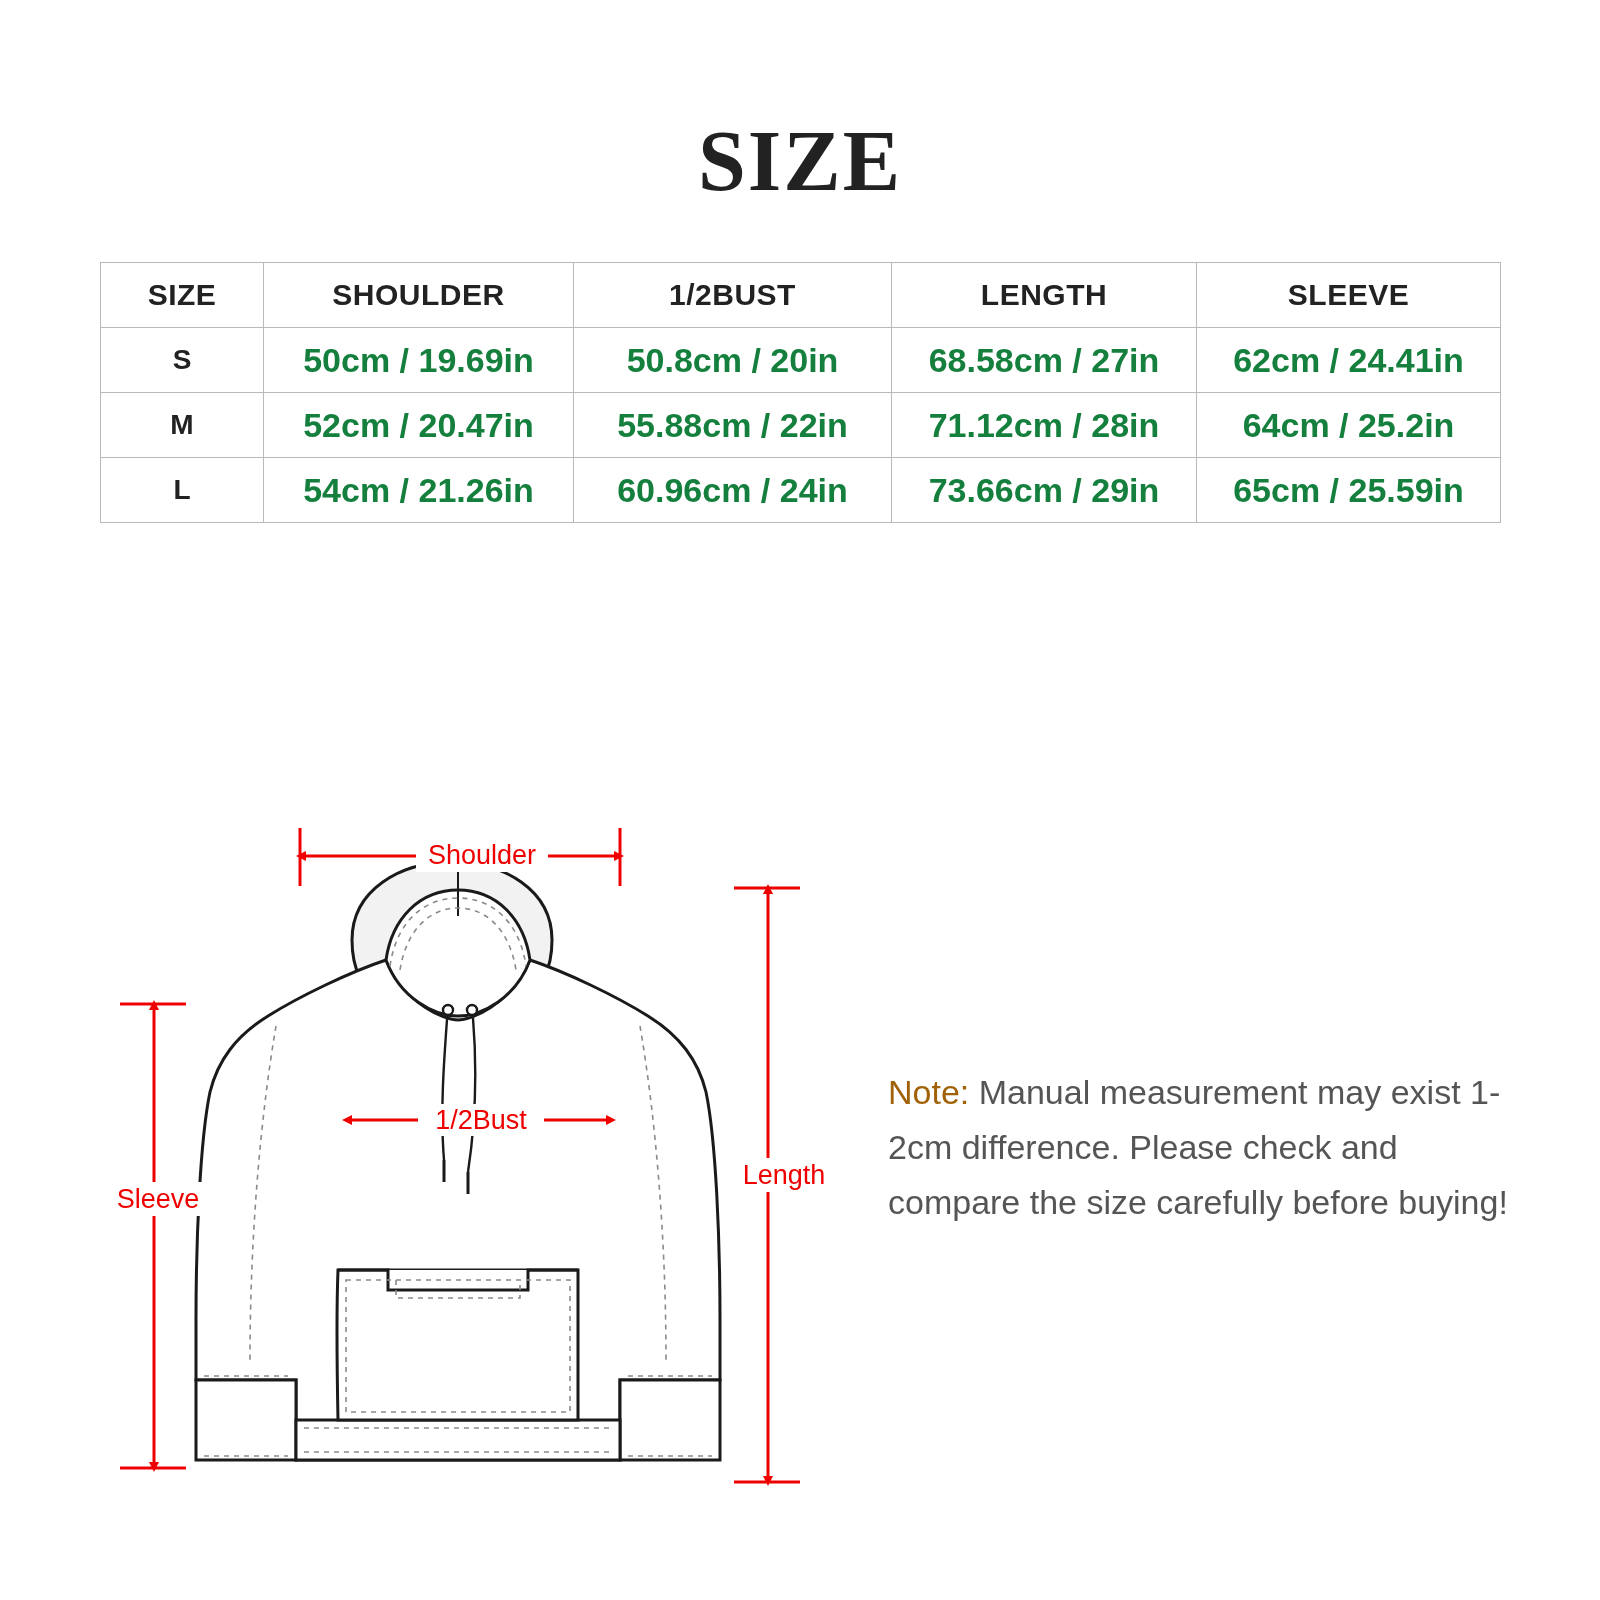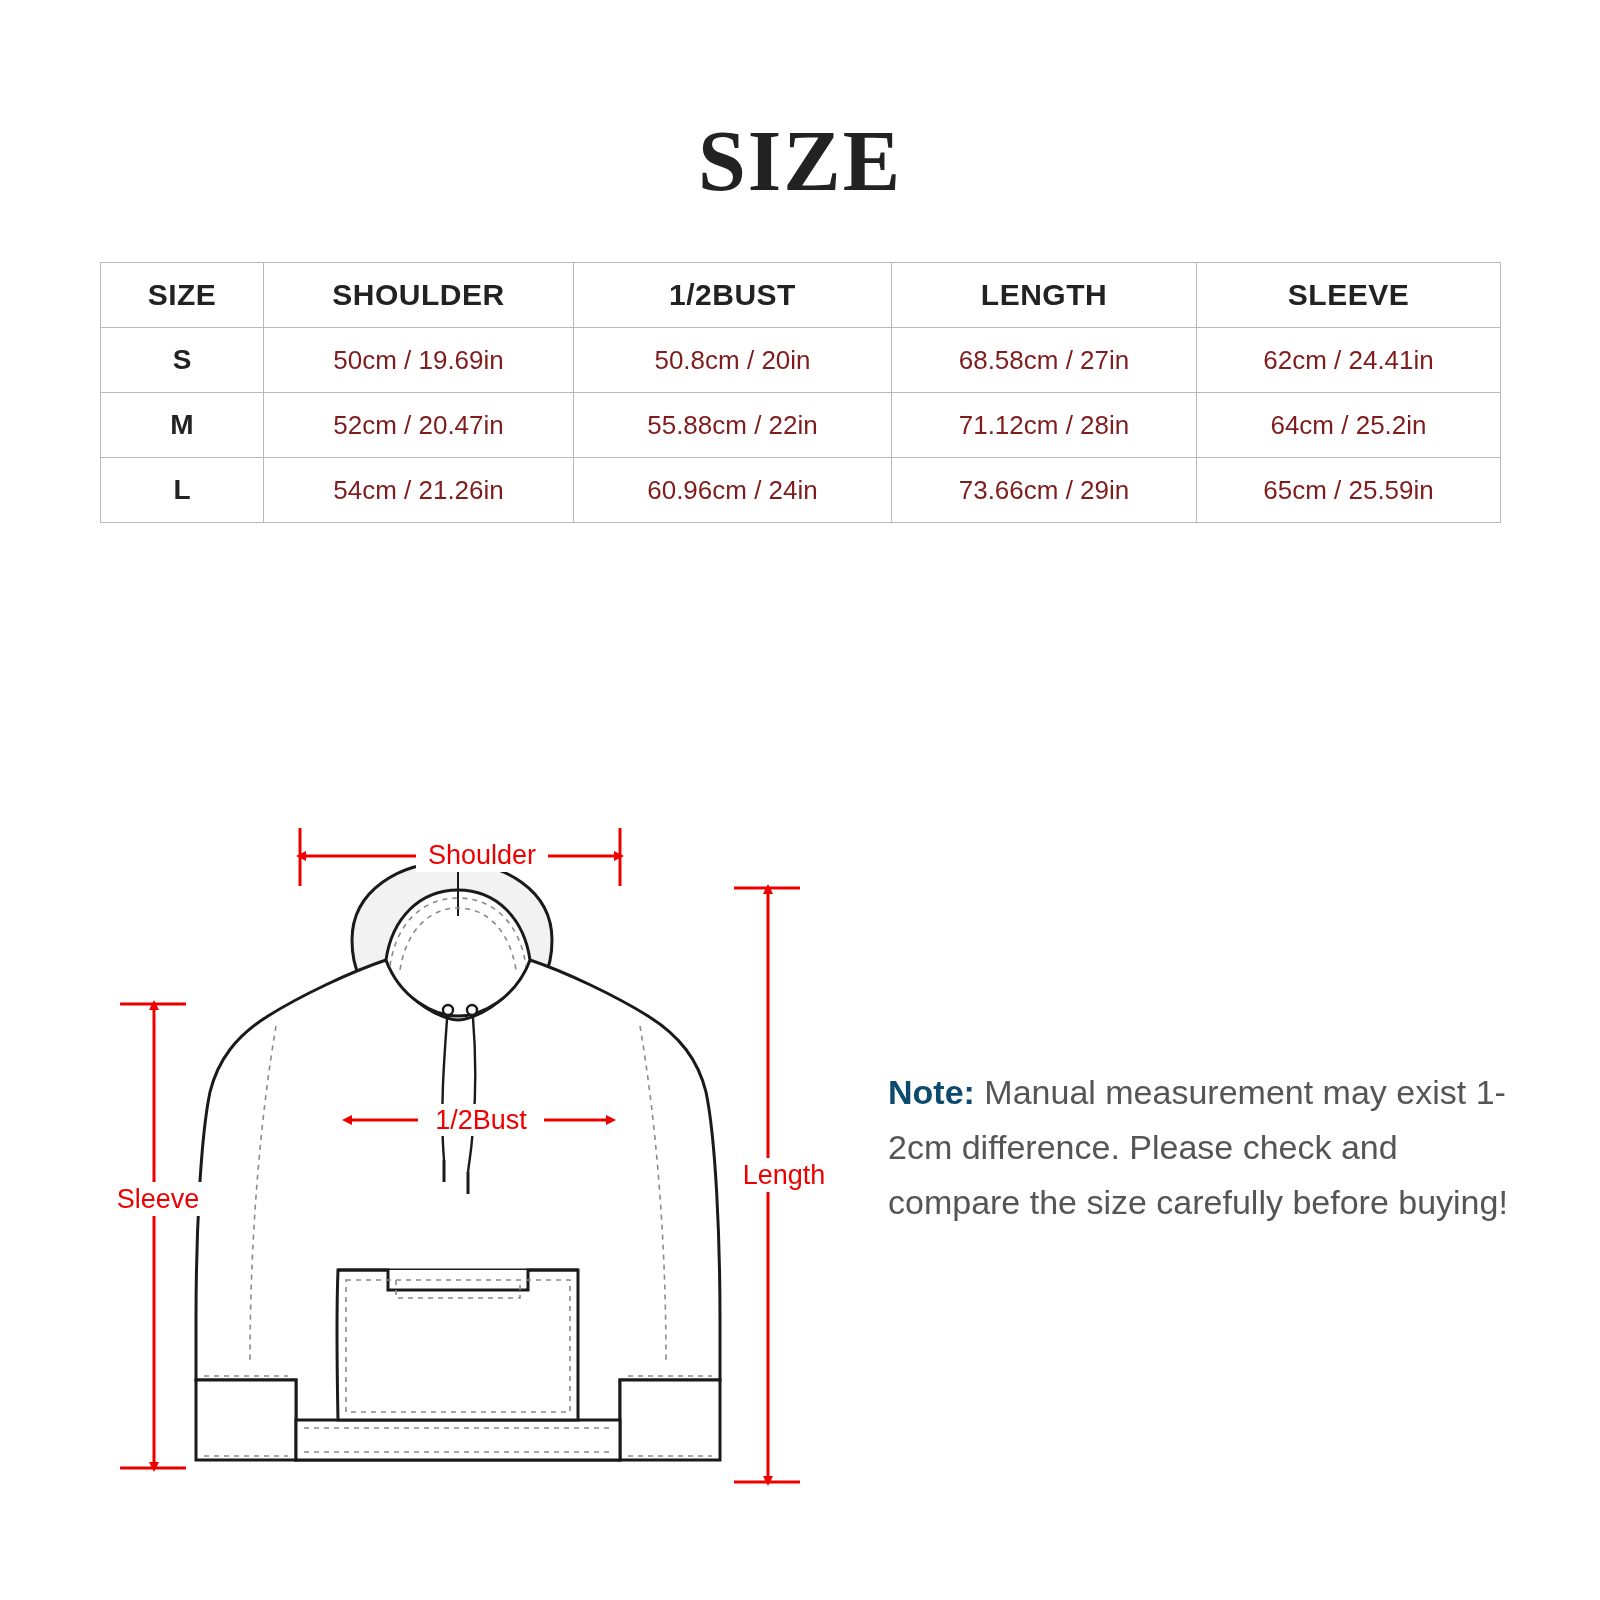--- a/index.html
+++ b/index.html
@@ -47,23 +47,23 @@
     padding: 0;
     height: 64px;
   }
   table.size-table thead th {
     font-size: 30px;
     font-weight: 700;
     color: #222222;
     letter-spacing: 0.5px;
   }
   table.size-table tbody td {
-    font-size: 26px;
-    color: #7f1d1d;
-    font-weight: 400;
+    font-size: 34px;
+    color: #15803d;
+    font-weight: 700;
   }
   table.size-table tbody td.size-cell {
     font-size: 28px;
     font-weight: 700;
     color: #222222;
   }
   col.c-size { width: 163px; }
   col.c-shoulder { width: 310px; }
   col.c-bust { width: 318px; }
   col.c-length { width: 305px; }
@@ -88,22 +88,22 @@
   .note-block {
     position: absolute;
     left: 888px;
     top: 265px;
     width: 650px;
     font-size: 34px;
     line-height: 1.62;
     color: #555555;
   }
   .note-block .note-label {
-    font-weight: 700;
-    color: #0c4a6e;
+    font-weight: 400;
+    color: #a16207;
   }
 </style>
 </head>
 <body>
 
 <h1 class="page-title">SIZE</h1>
 
 <div class="size-table-wrap">
   <table class="size-table">
     <colgroup>

